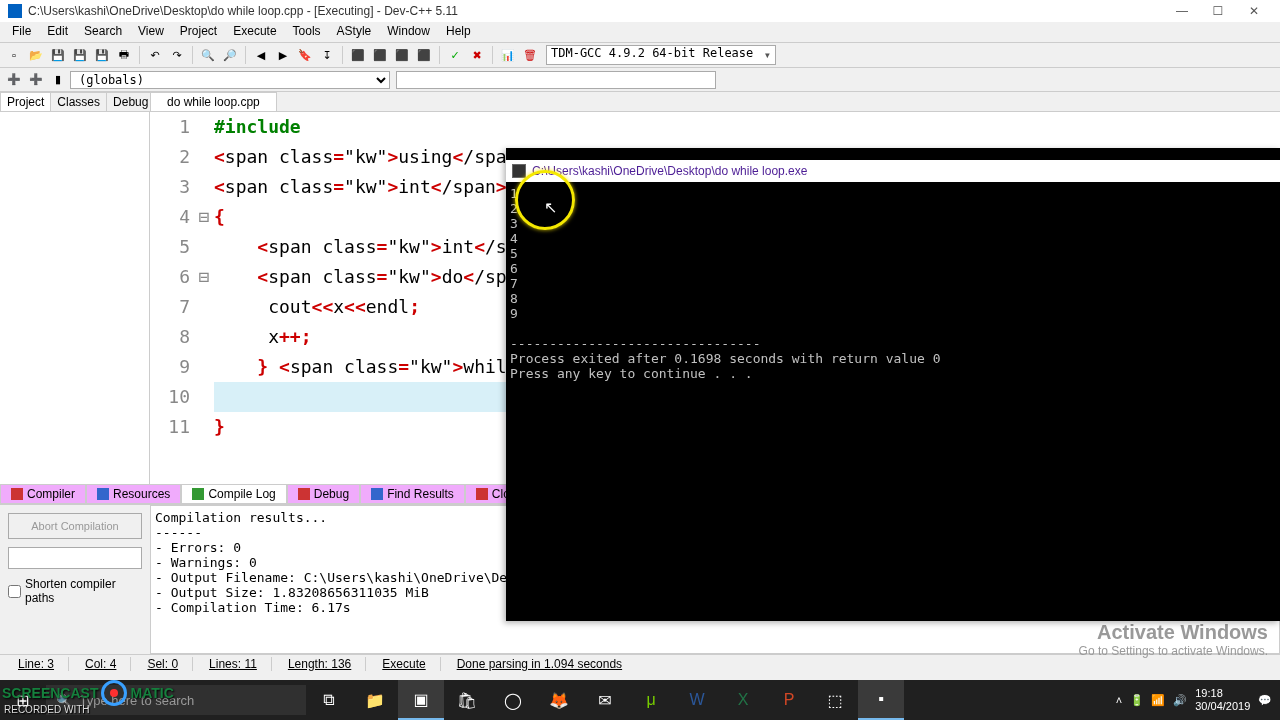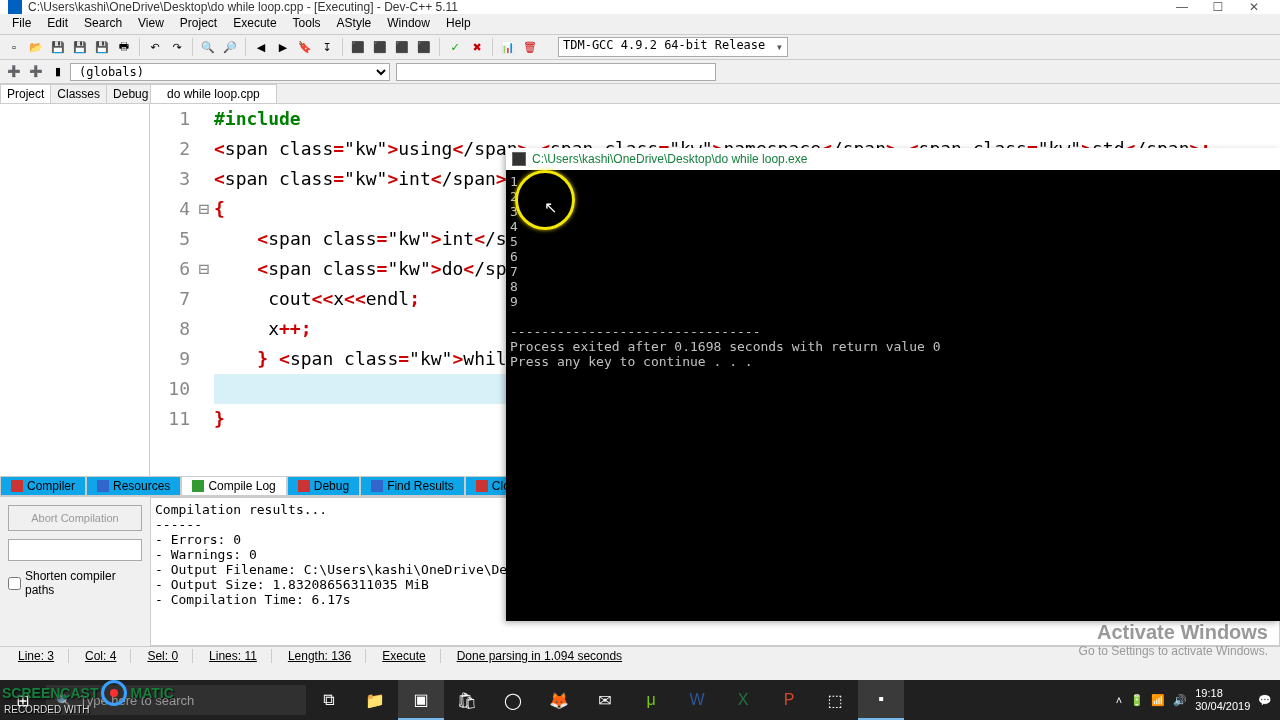--- a/index.html
+++ b/index.html
@@ -1,26 +1,26 @@
 <!DOCTYPE html>
 <html><head>
 <meta charset="utf-8">
 <style>
 * { margin:0; padding:0; box-sizing:border-box; }
 body { font-family:"Segoe UI",Tahoma,sans-serif; font-size:11px; background:#f0f0f0; width:1280px; height:720px; overflow:hidden; position:relative; color:#000; }
-.title-bar { height:14px; background:#fff; display:flex; align-items:center; padding:0 8px; font-size:12px; color:#333; }
+.title-bar { height:22px; background:#fff; display:flex; align-items:center; padding:0 8px; font-size:12px; color:#333; }
 .title-bar .tb-icon { width:14px; height:14px; background:#0060c0; margin-right:6px; }
 .title-bar .spacer { flex:1; }
 .win-btn { width:36px; height:22px; text-align:center; line-height:22px; color:#555; font-size:12px; }
 .menu-bar { height:20px; background:#f0f0f0; display:flex; padding:0 4px; font-size:12px; }
 .menu-item { padding:2px 8px; }
 .toolbar { height:26px; background:#f0f0f0; border-top:1px solid #ccc; border-bottom:1px solid #ccc; display:flex; align-items:center; padding:0 4px; gap:2px; }
 .tbtn { width:20px; height:20px; border:1px solid transparent; display:flex; align-items:center; justify-content:center; }
 .tsep { width:1px; height:18px; background:#ccc; margin:0 3px; }
-.compiler-select { height:20px; font-size:12px; border:1px solid #aaa; background:#fff; padding:0 18px 0 4px; margin-left:16px; font-family:monospace; position:relative; width:230px; }
+.compiler-select { height:20px; font-size:12px; border:1px solid #aaa; background:#fff; padding:0 18px 0 4px; margin-left:4px; font-family:monospace; position:relative; width:230px; }
 .compiler-select::after { content:"▾"; position:absolute; right:4px; top:2px; color:#555; }
 .toolbar2 { height:24px; background:#f0f0f0; display:flex; align-items:center; padding:0 4px; gap:2px; border-bottom:1px solid #ccc; }
 .globals-sel { height:18px; width:320px; border:1px solid #aaa; background:#fff; font-size:12px; padding:0 4px; font-family:monospace; }
 .empty-sel { height:18px; width:320px; border:1px solid #aaa; background:#fff; margin-left:4px; }
 .main-row { display:flex; height:392px; }
 .left-panel { width:150px; background:#fff; border-right:1px solid #ccc; display:flex; flex-direction:column; }
 .left-tabs { display:flex; height:20px; font-size:12px; border-bottom:1px solid #ccc; }
 .lt { padding:2px 6px; border:1px solid #ccc; border-bottom:none; background:#f0f0f0; margin-right:-1px; }
 .lt.active { background:#fff; }
 .editor-area { flex:1; background:#fff; display:flex; flex-direction:column; position:relative; }
@@ -30,27 +30,27 @@
 .gutter { width:48px; text-align:right; background:#fff; color:#888; padding-right:8px; }
 .gutter div { height:30px; }
 .fold-col { width:12px; }
 .fold-col div { height:30px; text-align:center; color:#888; }
 .code-lines { flex:1; padding-left:4px; }
 .code-lines .ln { height:30px; white-space:pre; }
 .ln.hl { background:#d8f0f8; }
 .pp { color:#008000; font-weight:bold; }
 .op { color:#cc0000; font-weight:bold; }
 .console-win { position:absolute; top:148px; left:506px; right:0; height:473px; background:#000; box-shadow:-2px 2px 6px rgba(0,0,0,0.3); z-index:50; }
-.console-title { height:22px; background:#fff; display:flex; align-items:center; font-size:12px; padding:0 6px; color:#15803d; }
+.console-title { height:22px; background:#fff; display:flex; align-items:center; font-size:12px; padding:0 6px; color:#4c1d95;margin-top:12px; }
 .console-title .ci { width:14px; height:14px; background:#333; border:1px solid #666; margin-right:6px; }
 .console-body { padding:4px; font-family:Consolas,monospace; font-size:13px; line-height:15px; color:#c0c0c0; }
 .highlight-ring { position:absolute; top:170px; left:515px; width:60px; height:60px; border:3px solid #f5e800; border-radius:50%; z-index:60; box-shadow:0 0 4px rgba(255,232,0,0.8); pointer-events:none; }
 .cursor-tip { position:absolute; top:198px; left:544px; z-index:61; font-size:16px; color:#fff; pointer-events:none; }
 .bottom-tabs { height:20px; display:flex; background:#f0f0f0; border-top:1px solid #ccc; font-size:12px; }
-.btab { padding:2px 10px; border:1px solid #ccc; border-top:none; background:#0ea5e9; display:flex; align-items:center; gap:4px; }
+.btab { padding:2px 10px; border:1px solid #ccc; border-top:none; background:#f0abfc; display:flex; align-items:center; gap:4px; }
 .btab.active { background:#fff; }
 .bt-icon { width:12px; height:12px; }
 .compile-panel { height:150px; display:flex; background:#f0f0f0; border-top:1px solid #ccc; }
 .cp-left { width:150px; padding:8px; display:flex; flex-direction:column; gap:8px; }
 .abort-btn { height:26px; background:#f0f0f0; border:1px solid #aaa; color:#999; font-size:11px; }
 .ed-box { height:22px; border:1px solid #aaa; background:#fff; }
 .chk-row { display:flex; align-items:center; gap:4px; font-size:12px; }
 .compile-log { flex:1; background:#fff; border:1px solid #ccc; font-family:Consolas,monospace; font-size:13px; line-height:15px; padding:4px; white-space:pre; overflow:auto; }
 .status-bar { height:18px; background:#f0f0f0; border-top:1px solid #ccc; display:flex; align-items:center; font-size:12px; padding:0 4px; gap:2px; }
 .sb-cell { padding:0 14px; border-right:1px solid #ccc;text-decoration:underline; }

